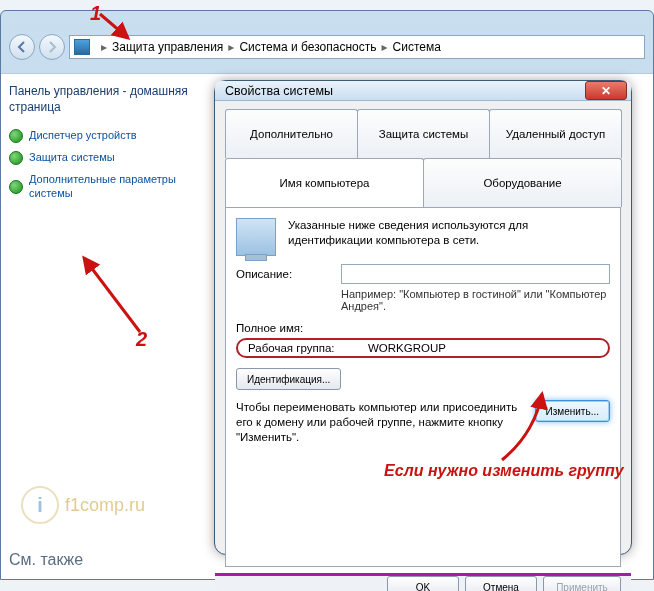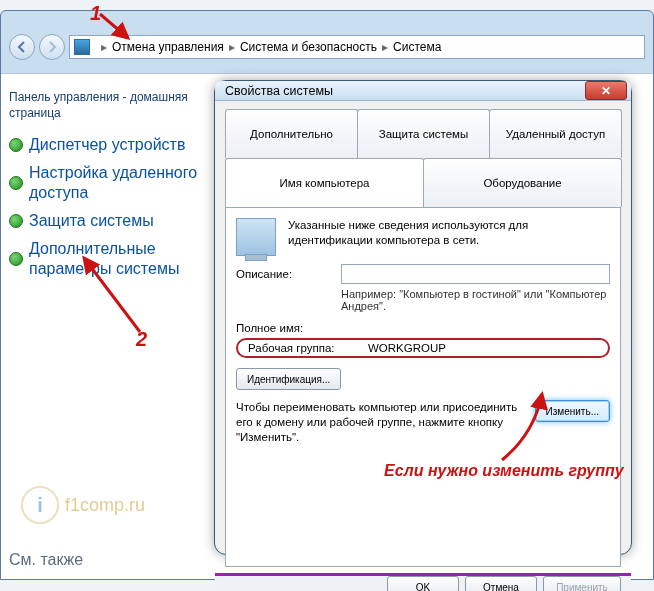--- a/index.html
+++ b/index.html
@@ -46,27 +46,27 @@
   }
   .addr-sep { color:#666; padding:0 5px; }
   .addr-seg { color:#000; }
   
   .content {
     position:absolute; left:0; right:0; top:62px; bottom:0;
     display:flex; background:#fff;
     border-top:1px solid #b9c8da;
   }
   .sidebar {
-    width:205px; padding:16px 8px;
+    width:205px; padding:10px 8px;
     background:#fff;
   }
   .sidebar-title { color:#1a3e6e; font-size:12px; margin-bottom:14px; line-height:1.3; }
   .side-link {
     display:flex; align-items:center;
-    color:#0a52a0; font-size:16px;
+    color:#0a52a0; font-size:11px;
     margin:8px 0; cursor:pointer; line-height:1.25;
   }
   .side-link .bullet {
     width:14px; height:14px;
     border-radius:50%;
     background:radial-gradient(circle at 35% 35%, #7fd67a, #1a8f1a);
     border:1px solid #15741a;
     margin-right:6px; flex:0 0 14px;
   }
   .sidebar-bottom {
@@ -193,38 +193,34 @@
         </svg>
     </div>
     <div class="nav-btn">
       <svg width="12" height="12" viewBox="0 0 12 12">
           <path d="M4 1 L9 6 L4 11" stroke="#a7bdd1" stroke-width="2" fill="none"></path>
         </svg>
     </div>
     <div class="addr-bar">
       <span class="addr-icon"></span>
       <span class="addr-sep">▸</span>
-      <span class="addr-seg">Отмена управления</span>
+      <span class="addr-seg">Защита управления</span>
       <span class="addr-sep">▸</span>
       <span class="addr-seg">Система и безопасность</span>
       <span class="addr-sep">▸</span>
       <span class="addr-seg">Система</span>
     </div>
   </div>
 
   <div class="content">
     <div class="sidebar">
       <div class="sidebar-title">Панель управления - домашняя страница</div>
       <div class="side-link">
         <span class="bullet"></span>
         <span>Диспетчер устройств</span>
-      </div>
-      <div class="side-link">
-        <span class="bullet"></span>
-        <span>Настройка удаленного доступа</span>
       </div>
       <div class="side-link">
         <span class="bullet"></span>
         <span>Защита системы</span>
       </div>
       <div class="side-link">
         <span class="bullet"></span>
         <span>Дополнительные параметры системы</span>
       </div>
     </div>

